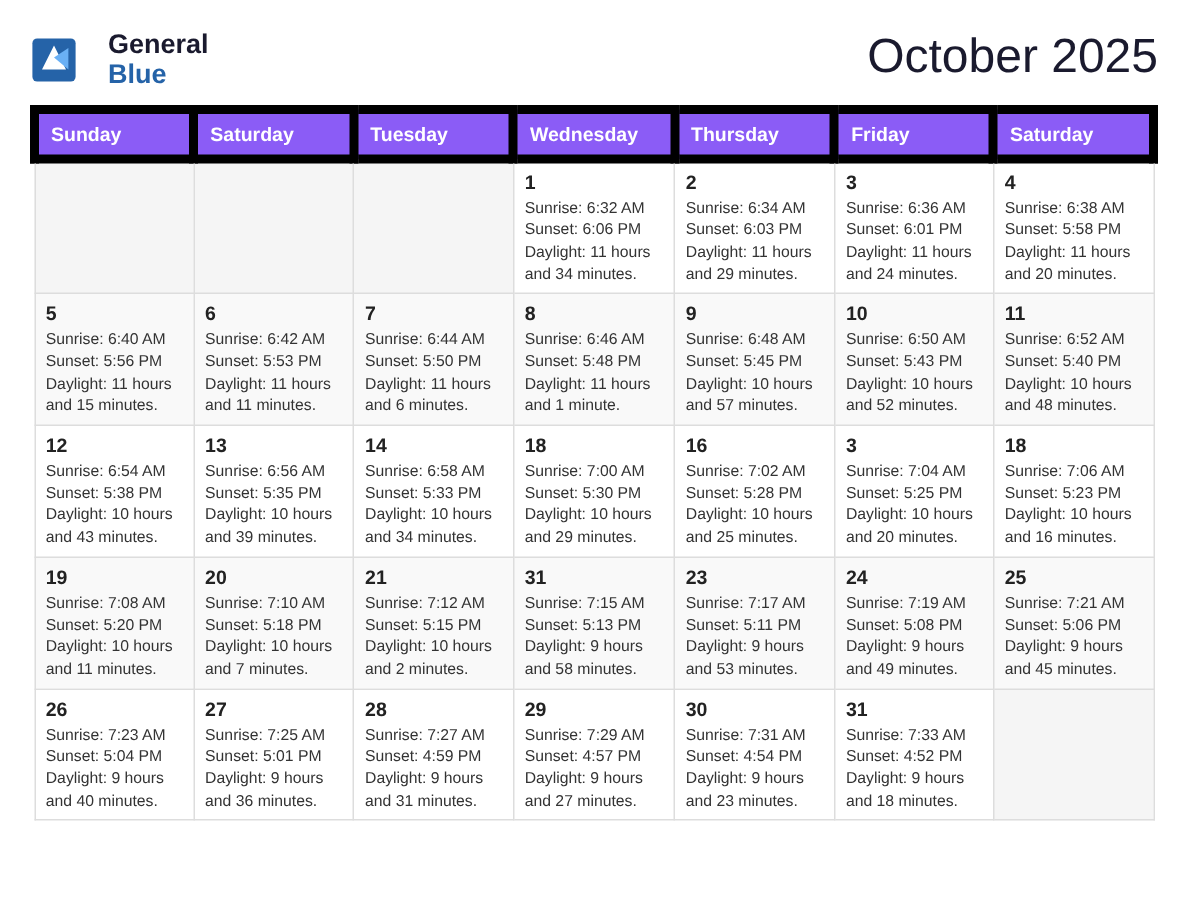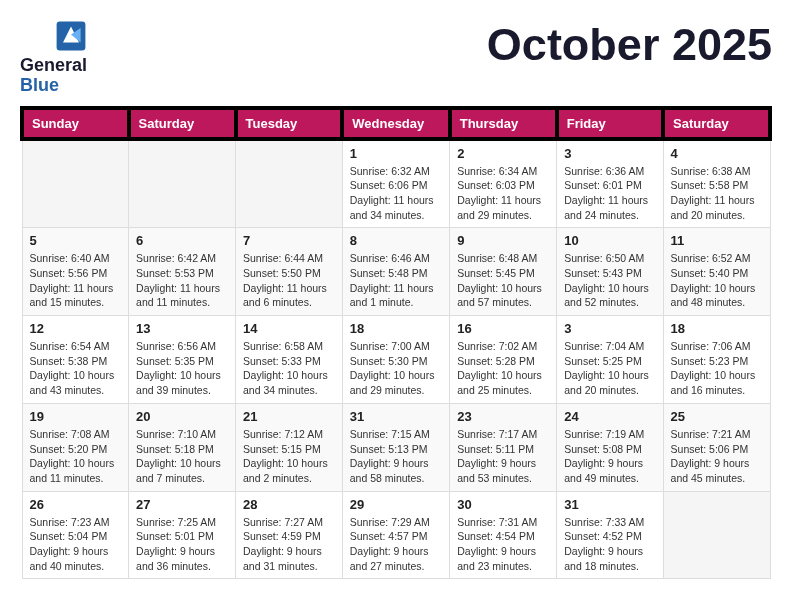--- a/index.html
+++ b/index.html
@@ -11,59 +11,58 @@
       padding: 20px;
     }
     .header-area {
       display: flex;
       justify-content: space-between;
       align-items: flex-start;
       margin-bottom: 10px;
     }
     .logo {
       display: flex;
-      align-items: flex-end;
-      gap: 4px;
-      flex-direction: column;
+      align-items: center;
+      gap: 20px;
     }
     .logo-text {
       font-size: 18px;
       font-weight: bold;
       color: #1a1a2e;
       line-height: 1.1;
     }
     .logo-icon {
       width: 32px;
       height: 32px;
     }
     .title-area {
       text-align: right;
     }
     .month-title {
-      font-size: 45px;
-      font-weight: bold;
+      font-size: 32px;
+      font-weight: normal;
       color: #1a1a2e;
       line-height: 1.1;
     }
     .location-title {
       font-size: 16px;
       color: #333;
     }
     .calendar {
       width: 100%;
       border-collapse: collapse;
       border: 1px solid #ccc;
     }
     .calendar th {
-      background-color: #be185d;
+      background-color: #8b5cf6;
       color: #fff;
       text-align: left;
       padding: 6px 8px;
       font-size: 13px;
-      border: 4px solid #000000;
+      border: 6px solid #000000;
     }
     .calendar td {
       vertical-align: top;
       padding: 5px 7px;
       border: 1px solid #ddd;
       font-size: 11px;
       color: #222;
       width: 108px;
       min-height: 80px;
       background: #fff;

